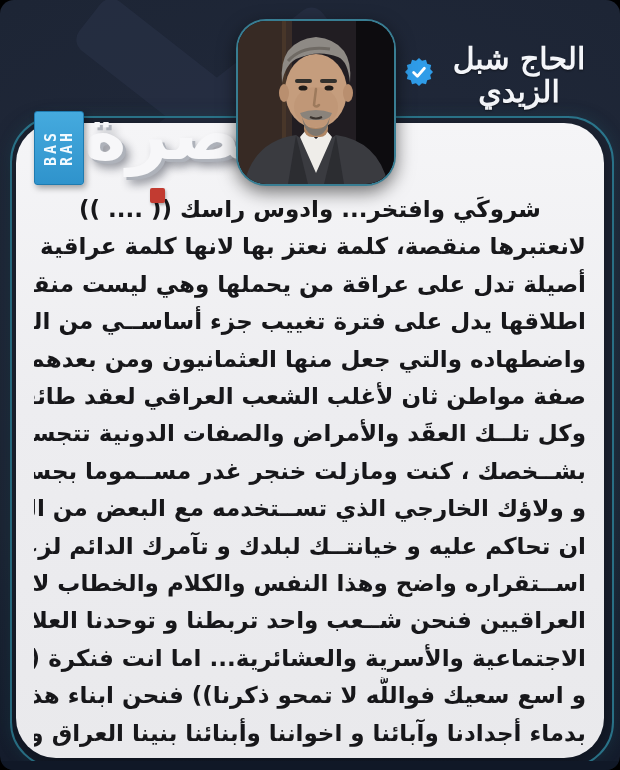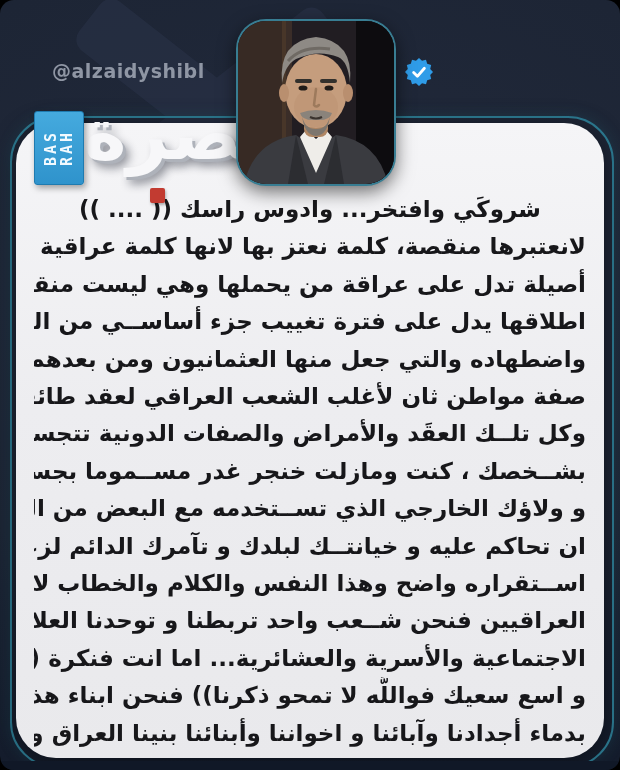--- a/index.html
+++ b/index.html
@@ -102,27 +102,27 @@
 </head>
 <body>
 
 <div class="frame">
 
   <div class="x-watermark">
     <span class="bar a"></span>
     <span class="bar b"></span>
   </div>
 
-  <div class="handle">@alzaidyshibl</div>
 
   <svg class="badge" viewBox="0 0 26 26">
     <polygon fill="#2f9ce8" points="26,13 23.4,15.8 24.3,19.5 20.6,20.6 19.5,24.3 15.8,23.4 13,26 10.2,23.4 6.5,24.3 5.4,20.6 1.7,19.5 2.6,15.8 0,13 2.6,10.2 1.7,6.5 5.4,5.4 6.5,1.7 10.2,2.6 13,0 15.8,2.6 19.5,1.7 20.6,5.4 24.3,6.5 23.4,10.2"></polygon>
     <path d="M8 13.5 L11.5 17 L18 9.5" fill="none" stroke="#ffffff" stroke-width="2.6" stroke-linecap="round" stroke-linejoin="round"></path>
   </svg>
 
+  <div class="display-name">الحاج شبل الزيدي</div>
 
   <div class="card-outline"></div>
   <div class="card"></div>
 
   <div class="text-block">
       <div class="t-line t-center">شروكَي وافتخر... وادوس راسك (( .... ))</div>
       <div class="t-line">لانعتبرها منقصة، كلمة نعتز بها لانها كلمة عراقية سومرية</div>
       <div class="t-line">أصيلة تدل على عراقة من يحملها وهي ليست منقصة لكن</div>
       <div class="t-line">اطلاقها يدل على فترة تغييب جزء أساســي من الشــعب</div>
       <div class="t-line">واضطهاده والتي جعل منها العثمانيون ومن بعدهم البعثيون</div>

